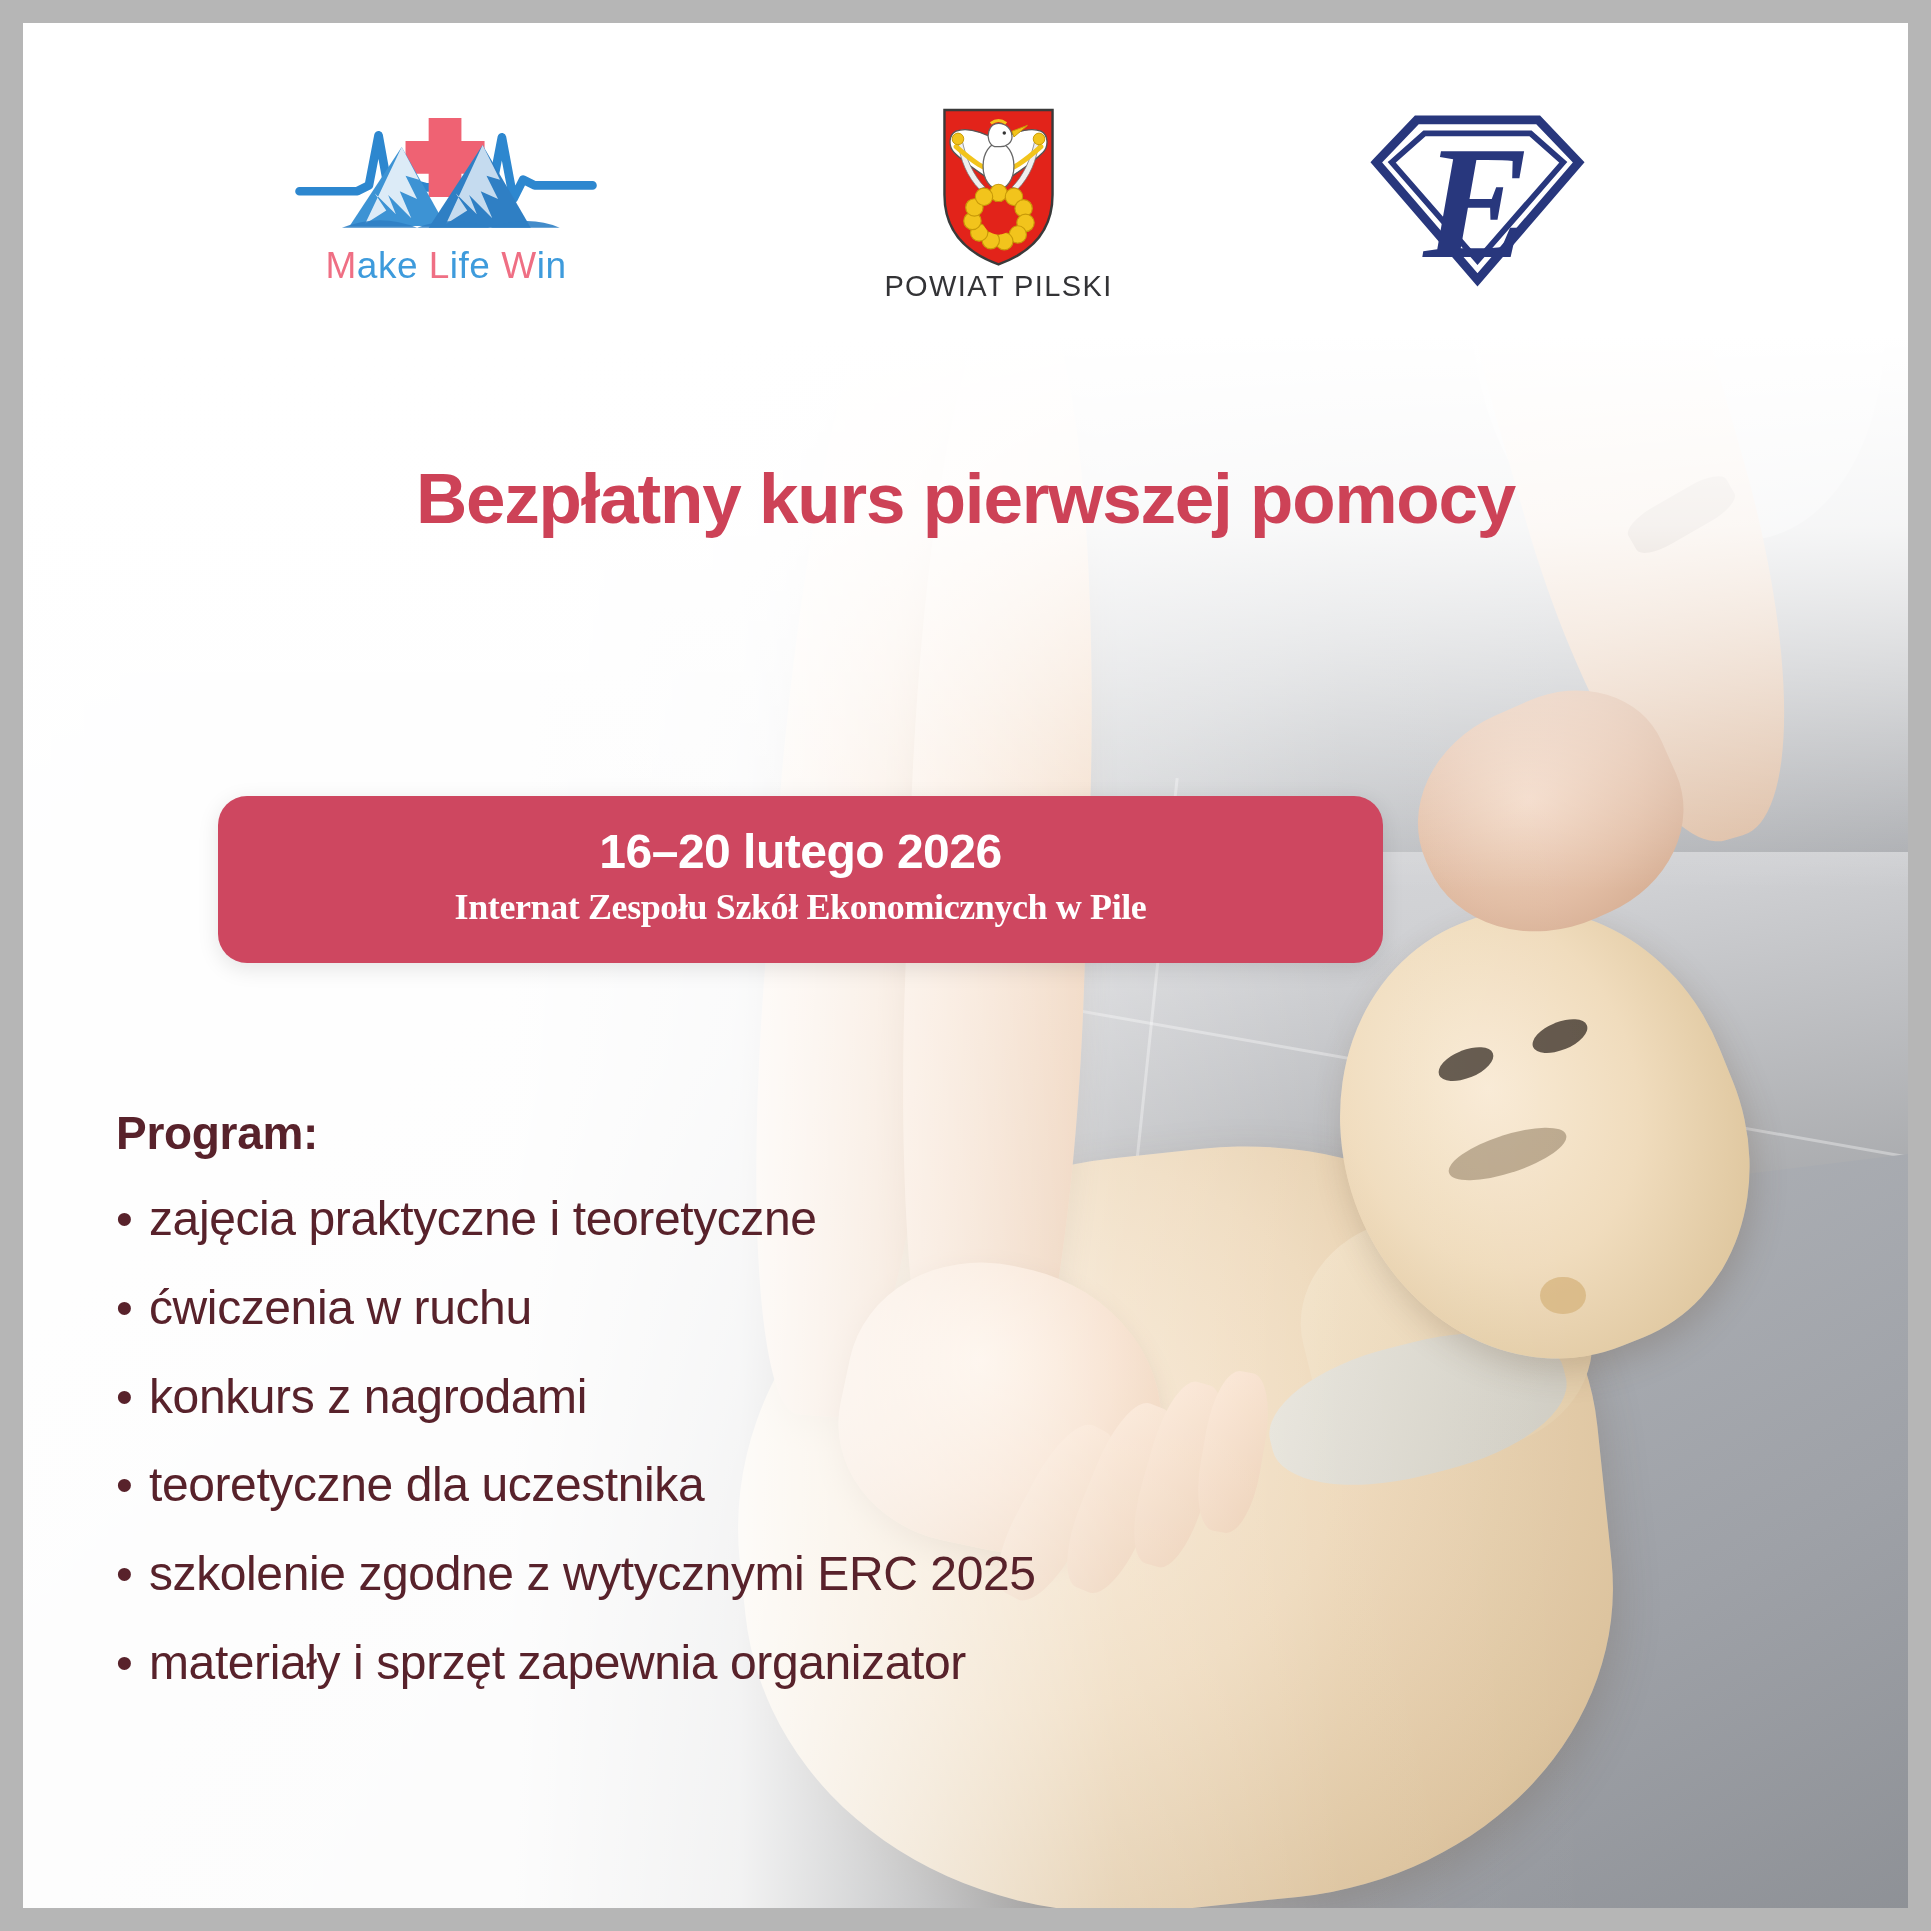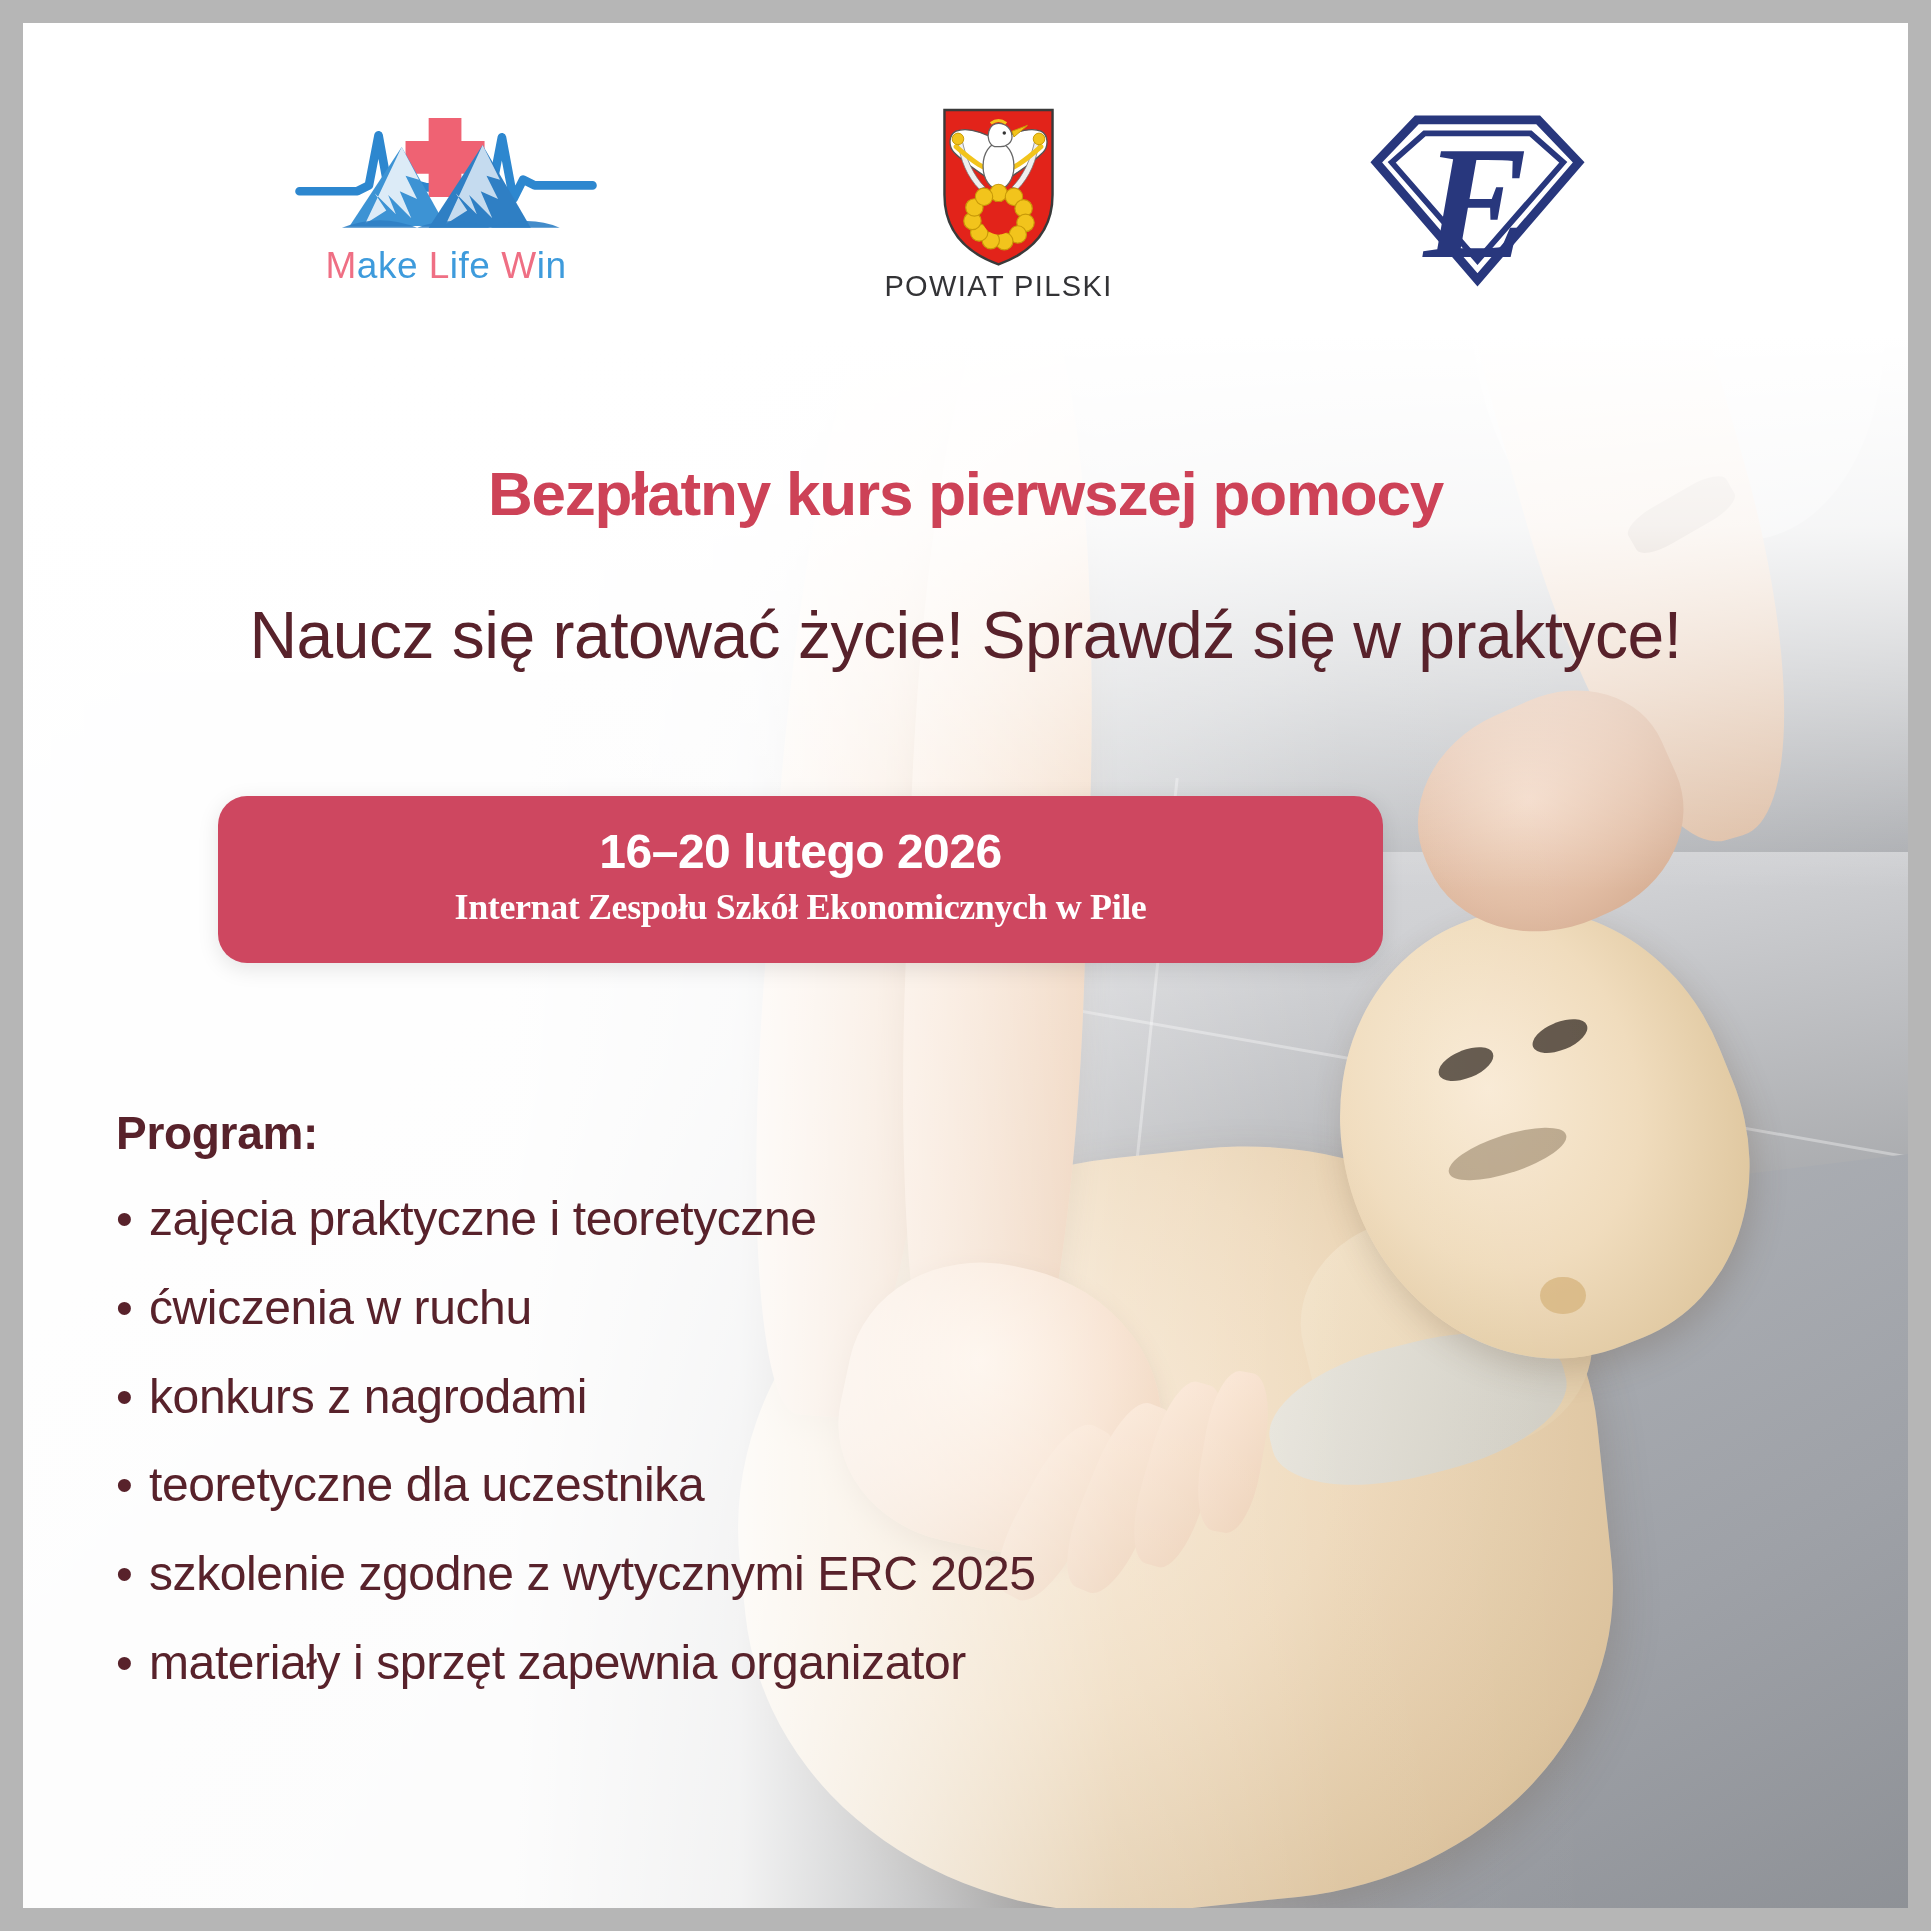--- a/index.html
+++ b/index.html
@@ -260,21 +260,21 @@
     left: 1334px; top: 9.7px;
     width: 241px; height: 212px;
   }
 
   
   .title {
     position: absolute;
     left: 0; top: 439px;
     width: 100%;
     text-align: center;
-    font-size: 62px;
+    font-size: 71px;
     font-weight: 700;
     color: #cd4257;
     letter-spacing: -1.2px;
     line-height: 1.04;
     font-family: "Liberation Sans", sans-serif;
     white-space: nowrap;
   }
   .subtitle {
     position: absolute;
     left: 0; top: 574px;
@@ -478,21 +478,20 @@
       <div class="logo-zse">
         <svg width="241" height="212" viewBox="0 0 250 220">
           <path d="M20,74 L62,30 L188,30 L230,74 L125,196 Z" fill="none" stroke="#28377d" stroke-width="9"></path>
           <path d="M36,74 L70,44 L180,44 L214,74 L125,176 Z" fill="none" stroke="#28377d" stroke-width="6"></path>
           <text x="125" y="172" font-family="'Liberation Serif', serif" font-size="168" font-style="italic" font-weight="700" fill="#28377d" text-anchor="middle">E</text>
         </svg>
       </div>
     </div>
 
     <div class="title">Bezpłatny kurs pierwszej pomocy</div>
-    <div class="subtitle">Naucz się ratować życie! Sprawdź się w praktyce!</div>
 
     <div class="date-banner">
       <div class="date-line1">16–20 lutego 2026</div>
       <div class="date-line2">Internat Zespołu Szkół Ekonomicznych w Pile</div>
     </div>
 
     <div class="program">
       <div class="program-heading">Program:</div>
       <ul class="program-list">
         <li class="program-item"><span class="bullet">•</span><span>zajęcia praktyczne i teoretyczne</span></li>

